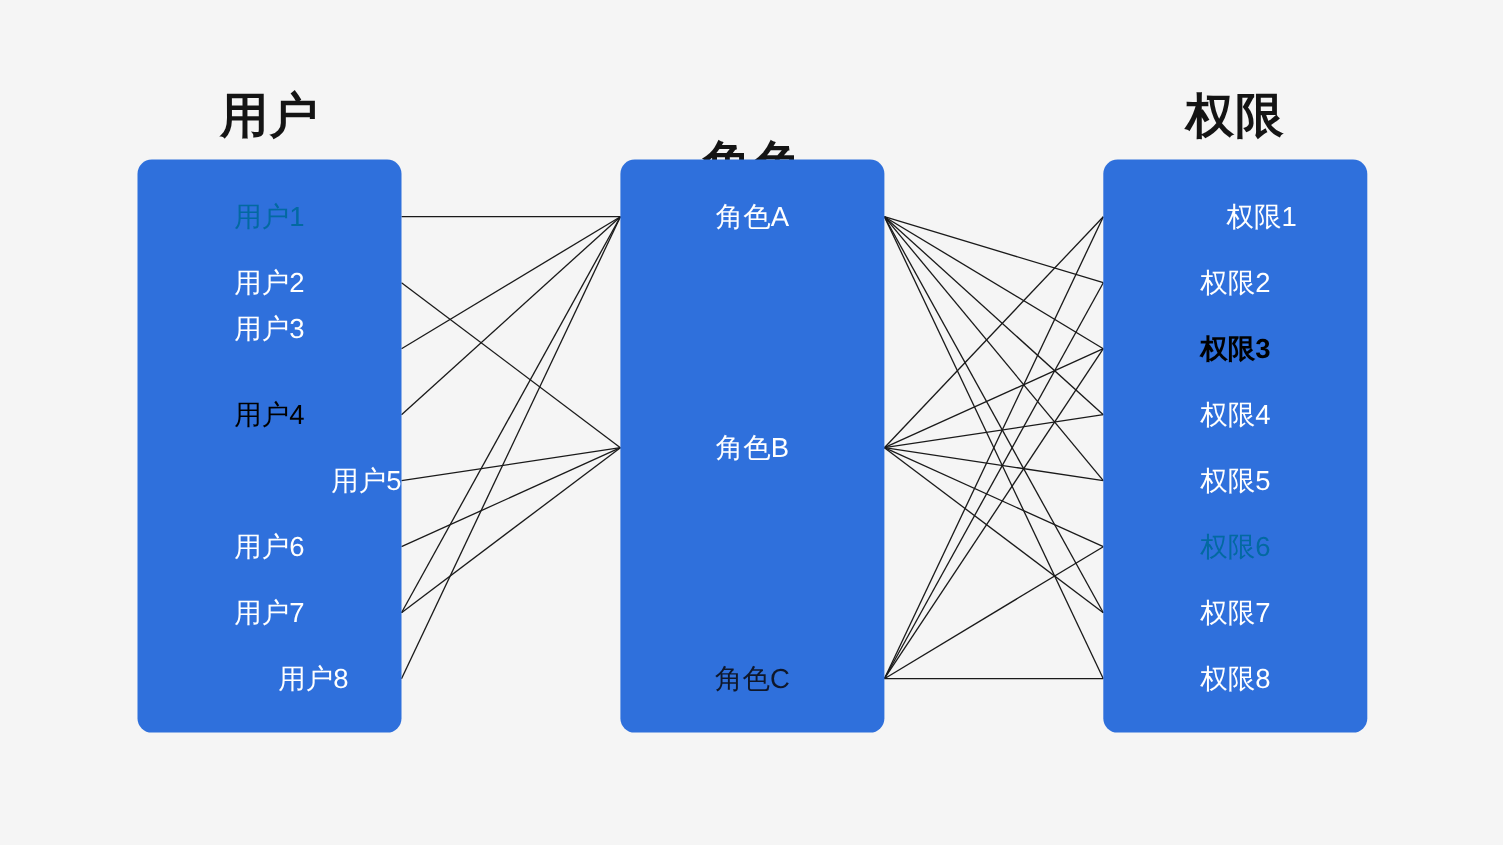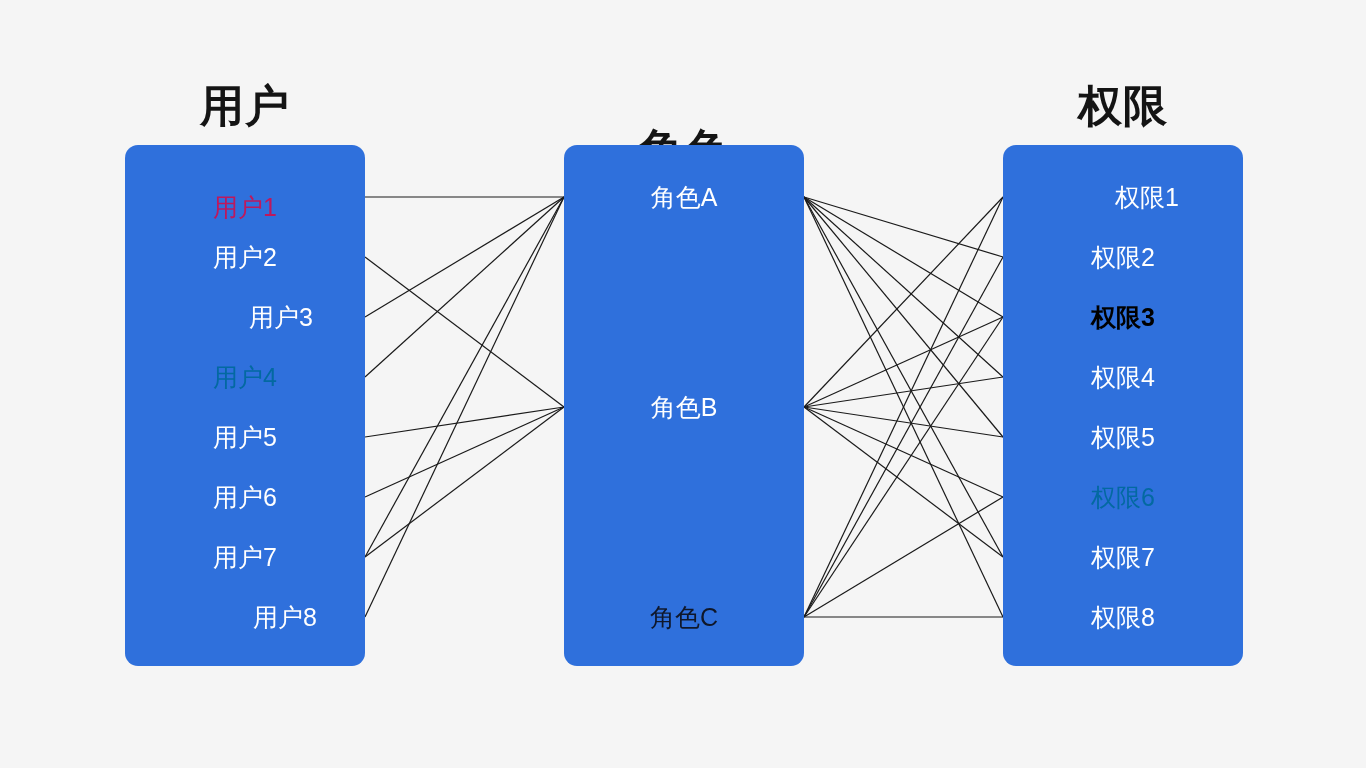--- a/index.html
+++ b/index.html
@@ -95,25 +95,25 @@
       <line x1="804" y1="617" x2="1003" y2="197" stroke="#1a1a1a" stroke-width="1.2"></line>
       <line x1="804" y1="617" x2="1003" y2="257" stroke="#1a1a1a" stroke-width="1.2"></line>
       <line x1="804" y1="617" x2="1003" y2="317" stroke="#1a1a1a" stroke-width="1.2"></line>
       <line x1="804" y1="617" x2="1003" y2="497" stroke="#1a1a1a" stroke-width="1.2"></line>
       <line x1="804" y1="617" x2="1003" y2="617" stroke="#1a1a1a" stroke-width="1.2"></line>
     </svg>
 
   <div class="column" id="col-users" style="left: 0px; top: 0px;">
       <div class="col-title" style="left: 125px; top: 80px;">用户</div>
       <div class="panel" style="left: 125px; top: 145px; width: 240px; height: 521px; background: rgb(47, 112, 220);"></div>
-      <div class="node" style="left: 125px; top: 192px; color: #be185d;">用户1</div>
+      <div class="node" style="left: 125px; top: 182px; color: #0369a1;">用户1</div>
       <div class="node" style="left: 125px; top: 242px; color: rgb(255, 255, 255);">用户2</div>
-      <div class="node" style="left: 125px; top: 302px; color: rgb(255, 255, 255); padding-left: 36px;">用户3</div>
-      <div class="node" style="left: 125px; top: 362px; color: #0369a1;">用户4</div>
-      <div class="node" style="left: 125px; top: 422px; color: rgb(255, 255, 255);">用户5</div>
+      <div class="node" style="left: 125px; top: 284px; color: rgb(255, 255, 255);">用户3</div>
+      <div class="node" style="left: 125px; top: 362px; color: #000000;">用户4</div>
+      <div class="node" style="left: 125px; top: 422px; color: rgb(255, 255, 255); text-align: right;">用户5</div>
       <div class="node" style="left: 125px; top: 482px; color: rgb(255, 255, 255);">用户6</div>
       <div class="node" style="left: 125px; top: 542px; color: rgb(255, 255, 255);">用户7</div>
       <div class="node" style="left: 125px; top: 602px; color: rgb(255, 255, 255); padding-left: 40px;">用户8</div>
     </div>
   <div class="column" id="col-roles" style="left: 0px; top: 0px;">
       <div class="col-title" style="left: 564px; top: 80px; margin-top: 44px;">角色</div>
       <div class="panel" style="left: 564px; top: 145px; width: 240px; height: 521px; background: rgb(47, 112, 220);"></div>
       <div class="node" style="left: 564px; top: 182px; color: rgb(255, 255, 255);">角色A</div>
       <div class="node" style="left: 564px; top: 392px; color: rgb(255, 255, 255);">角色B</div>
       <div class="node" style="left: 564px; top: 602px; color: #0f172a;">角色C</div>

